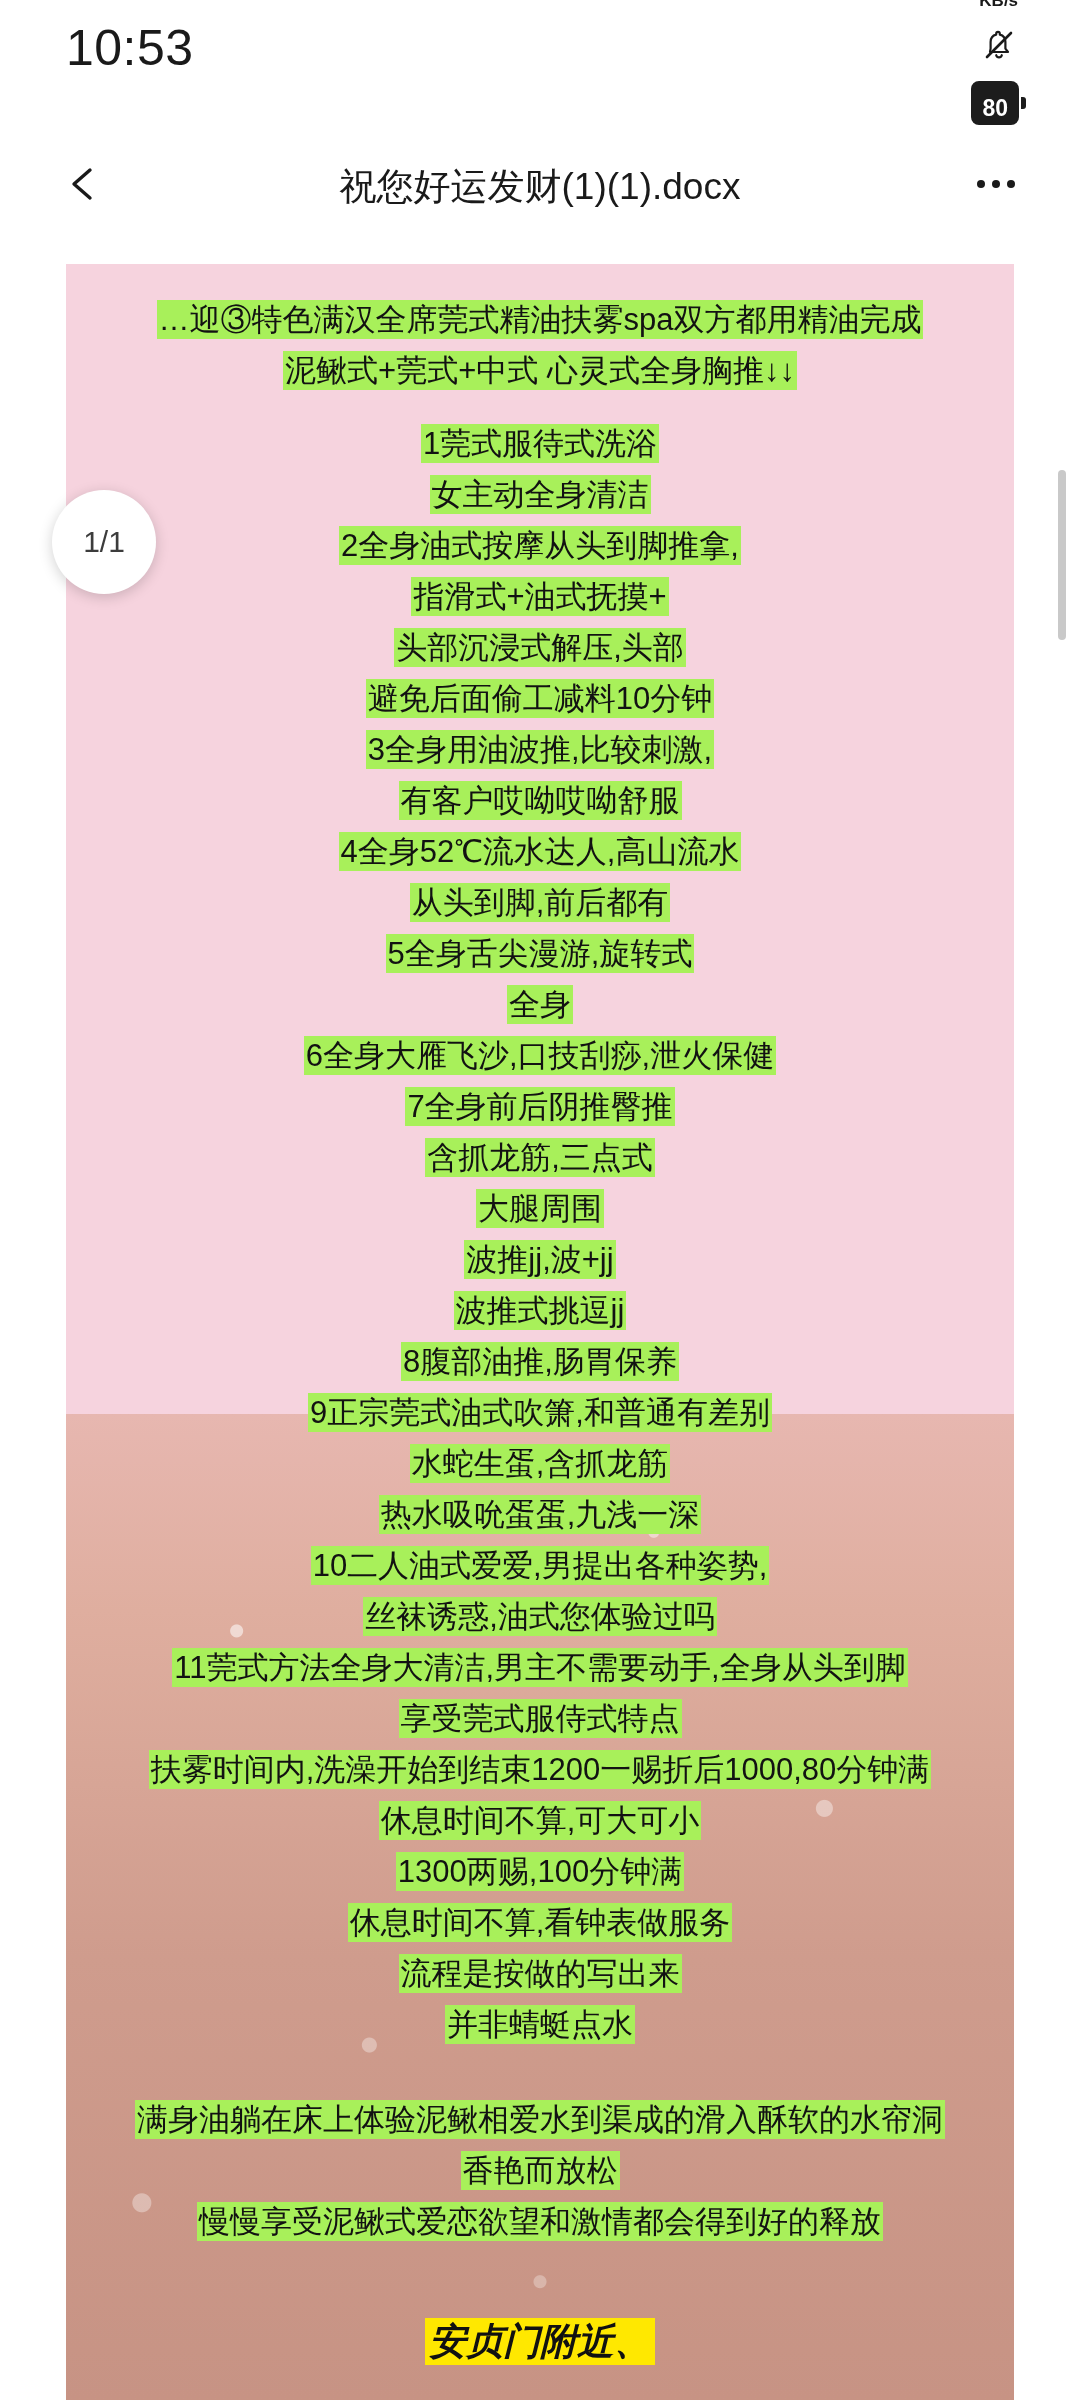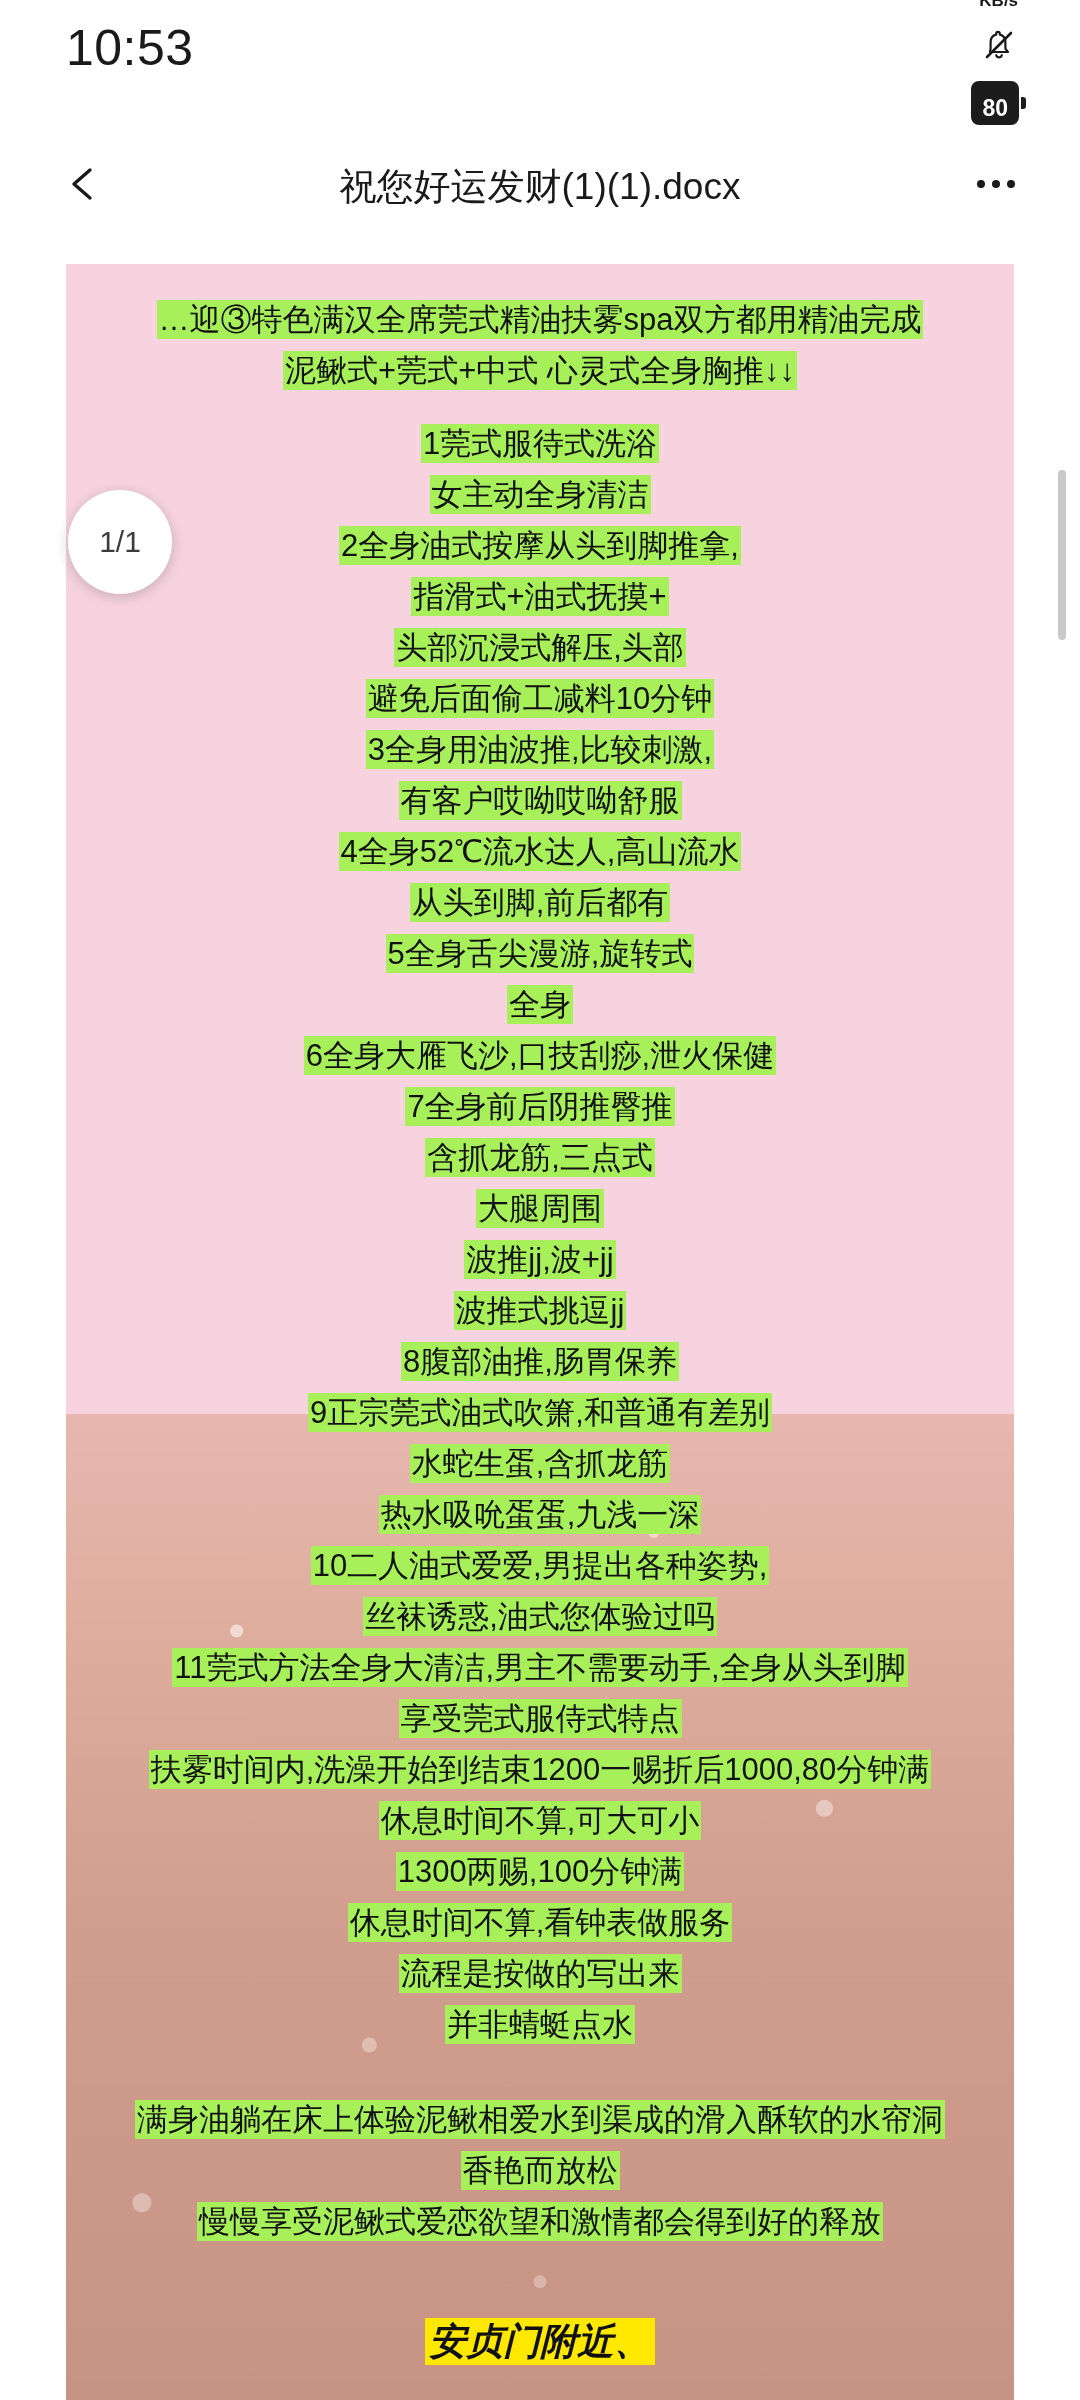--- a/index.html
+++ b/index.html
@@ -176,21 +176,21 @@
   .yline span.yh {
     background: #ffe800;
     padding: 3px 4px;
     box-decoration-break: clone;
     -webkit-box-decoration-break: clone;
   }
 
   
   .page-indicator {
     position: absolute;
-    left: 68px;
+    left: 52px;
     top: 278px;
     width: 104px;
     height: 104px;
     border-radius: 50%;
     background: #ffffff;
     box-shadow: 0 3px 14px rgba(0,0,0,0.18);
     display: flex;
     align-items: center;
     justify-content: center;
     font-size: 30px;

